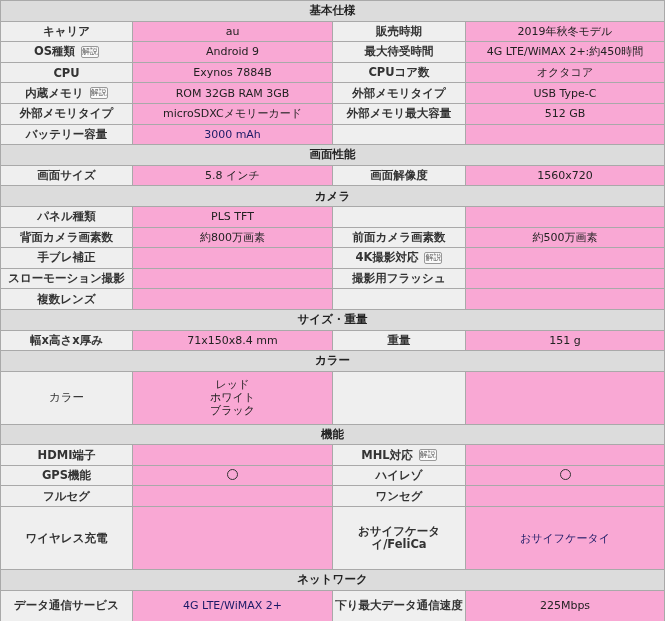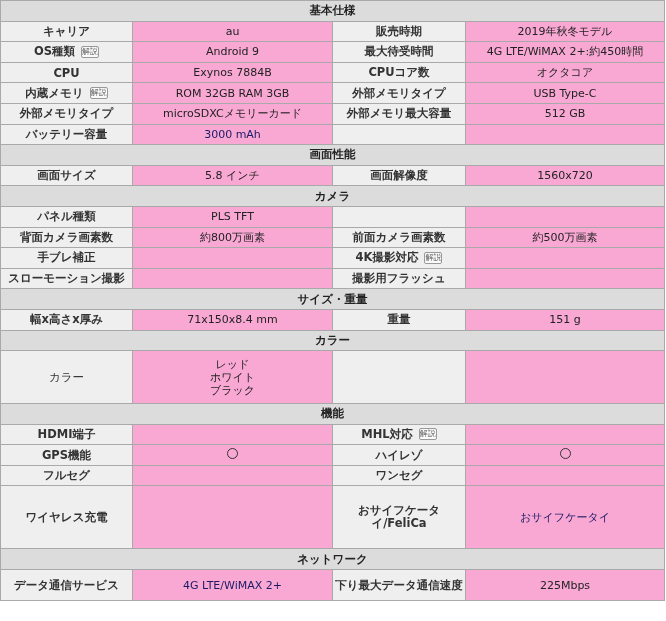--- a/index.html
+++ b/index.html
@@ -99,20 +99,26 @@
       <td class="val"></td>
       <th class="label"><span>4K撮影対応</span><span class="kaisetsu">解説</span></th>
       <td class="val"></td>
     </tr>
     <tr>
       <th class="label">スローモーション撮影</th>
       <td class="val"></td>
       <th class="label">撮影用フラッシュ</th>
       <td class="val"></td>
     </tr>
+    <tr>
+      <th class="label">複数レンズ</th>
+      <td class="val"></td>
+      <th class="label"></th>
+      <td class="val"></td>
+    </tr>
 
     <tr>
         <th class="section" colspan="4">サイズ・重量</th>
       </tr>
     <tr>
       <th class="label">幅x高さx厚み</th>
       <td class="val">71x150x8.4 mm</td>
       <th class="label">重量</th>
       <td class="val">151 g</td>
     </tr>

